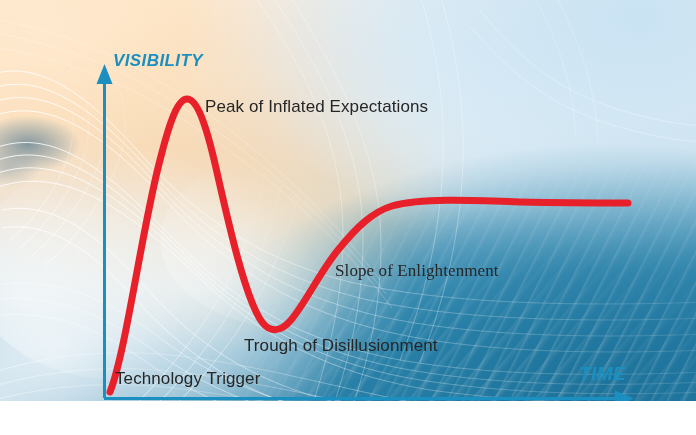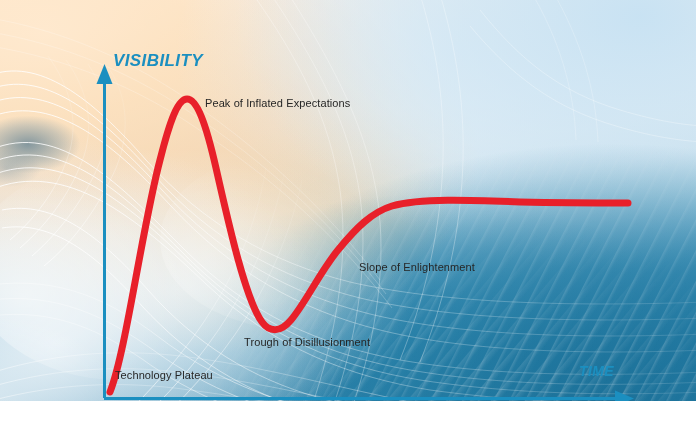--- a/index.html
+++ b/index.html
@@ -95,33 +95,33 @@
   .axis-label{
     position:absolute;
     font-family:"Liberation Sans", sans-serif;
     font-weight:bold;
     font-style:italic;
     color:#1b8fc0;
     letter-spacing:.4px;
     white-space:nowrap;
   }
   #lbl-visibility{left:113px;top:51px;font-size:17px;}
-  #lbl-time{left:579px;top:363px;font-size:14px;}
+  #lbl-time{left:579px;top:363px;font-size:19px;}
 
   .phase-label{
     position:absolute;
     font-family:"Liberation Sans", sans-serif;
-    font-size:11px;
+    font-size:17px;
     color:#262626;
     white-space:nowrap;
     letter-spacing:.1px;
   }
   #lbl-peak{left:205px;top:97px;}
   #lbl-plateau{left:389px;top:176px;}
-  #lbl-slope{left:359px;top:261px;}
+  #lbl-slope{left:335px;top:261px;font-family:Liberation Serif, serif;}
   #lbl-trough{left:244px;top:336px;text-align:center;}
   #lbl-trigger{left:115px;top:369px;}
 </style>
 </head>
 <body>
 
 <div id="stage">
 
   <div class="bg-layer bg-base"></div>
   <div class="bg-layer bg-warm"></div>
@@ -227,15 +227,15 @@
              C 420,198 470,200 520,202
              C 566,203 604,203 628,203" fill="none" stroke="#e8202a" stroke-width="7" stroke-linecap="round" stroke-linejoin="round"></path>
   </svg>
 
   <div class="axis-label" id="lbl-visibility">VISIBILITY</div>
   <div class="axis-label" id="lbl-time">TIME</div>
 
   <div class="phase-label" id="lbl-peak">Peak of Inflated Expectations</div>
   <div class="phase-label" id="lbl-slope">Slope of Enlightenment</div>
   <div class="phase-label" id="lbl-trough">Trough of Disillusionment</div>
-  <div class="phase-label" id="lbl-trigger">Technology Plateau</div>
+  <div class="phase-label" id="lbl-trigger">Technology Trigger</div>
 
 </div>
 
 </body></html>

